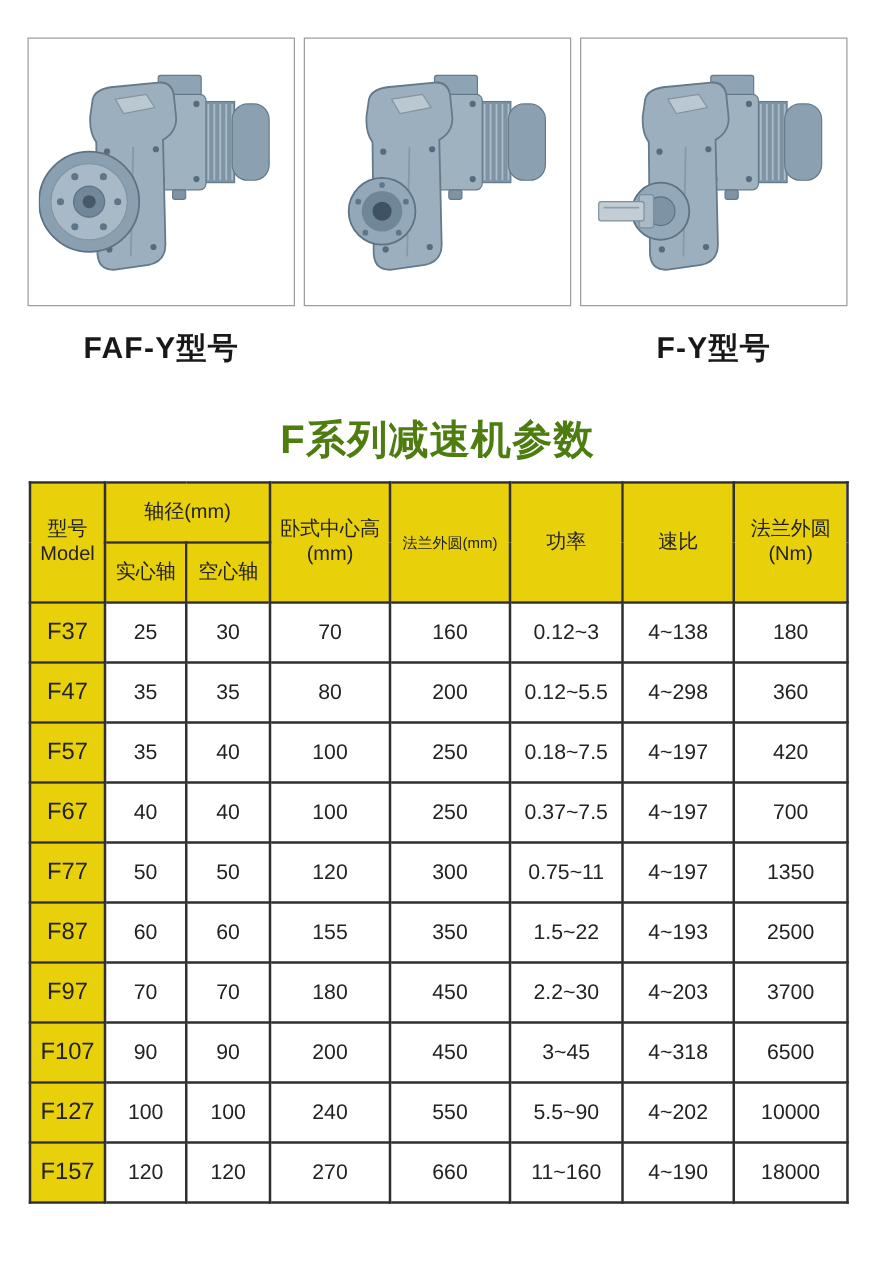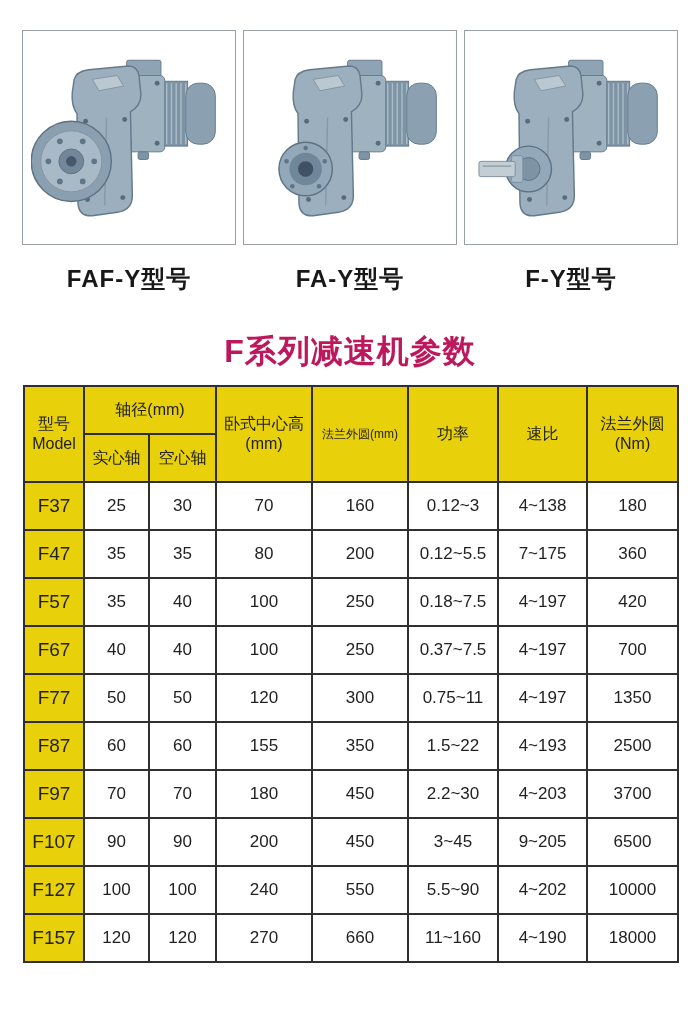--- a/index.html
+++ b/index.html
@@ -46,21 +46,21 @@
     color: #181818;
     letter-spacing: 1px;
     line-height: 28px;
   }
   
   .section-title {
     margin-top: 40px;
     text-align: center;
     font-size: 32px;
     font-weight: 600;
-    color: #be185d;
+    color: #4d7c0f;
     line-height: 36px;
     letter-spacing: 1px;
   }
   
   table.spec {
     border-collapse: collapse;
     table-layout: fixed;
     width: 654px;
     margin: 16px 0 0 23px;
   }
@@ -175,21 +175,20 @@
             <g fill="#5f7688">
               <circle cx="56" cy="108" r="2.4"></circle>
                 <circle cx="76" cy="122" r="2.4"></circle>
                 <circle cx="70" cy="148" r="2.4"></circle>
               <circle cx="42" cy="148" r="2.4"></circle>
                 <circle cx="36" cy="122" r="2.4"></circle>
             </g>
           </g>
         </svg>
       </div>
-      <div class="product-label">FA-Y型号</div>
     </div>
 
     <div class="product">
       <div class="product-box">
         <svg width="196" height="186" viewBox="0 0 205 195">
           <g>
             <rect x="100" y="16" width="36" height="18" rx="2" fill="#8ea3b3" stroke="#647a8b"></rect>
             <rect x="138" y="38" width="26" height="68" fill="#7e94a5" stroke="#647a8b"></rect>
             <path d="M142 40 v64 M147 40 v64 M152 40 v64 M157 40 v64 M162 40 v64" stroke="#a9bcc9" stroke-width="1.5" fill="none"></path>
             <rect x="162" y="40" width="31" height="64" rx="13" fill="#8ba0b1" stroke="#647a8b"></rect>
@@ -271,21 +270,21 @@
         <td>4~138</td>
         <td>180</td>
       </tr>
       <tr>
         <td class="model-cell">F47</td>
         <td>35</td>
         <td>35</td>
         <td>80</td>
         <td>200</td>
         <td>0.12~5.5</td>
-        <td>7~175</td>
+        <td>4~298</td>
         <td>360</td>
       </tr>
       <tr>
         <td class="model-cell">F57</td>
         <td>35</td>
         <td>40</td>
         <td>100</td>
         <td>250</td>
         <td>0.18~7.5</td>
         <td>4~197</td>
@@ -331,21 +330,21 @@
         <td>4~203</td>
         <td>3700</td>
       </tr>
       <tr>
         <td class="model-cell">F107</td>
         <td>90</td>
         <td>90</td>
         <td>200</td>
         <td>450</td>
         <td>3~45</td>
-        <td>9~205</td>
+        <td>4~318</td>
         <td>6500</td>
       </tr>
       <tr>
         <td class="model-cell">F127</td>
         <td>100</td>
         <td>100</td>
         <td>240</td>
         <td>550</td>
         <td>5.5~90</td>
         <td>4~202</td>

